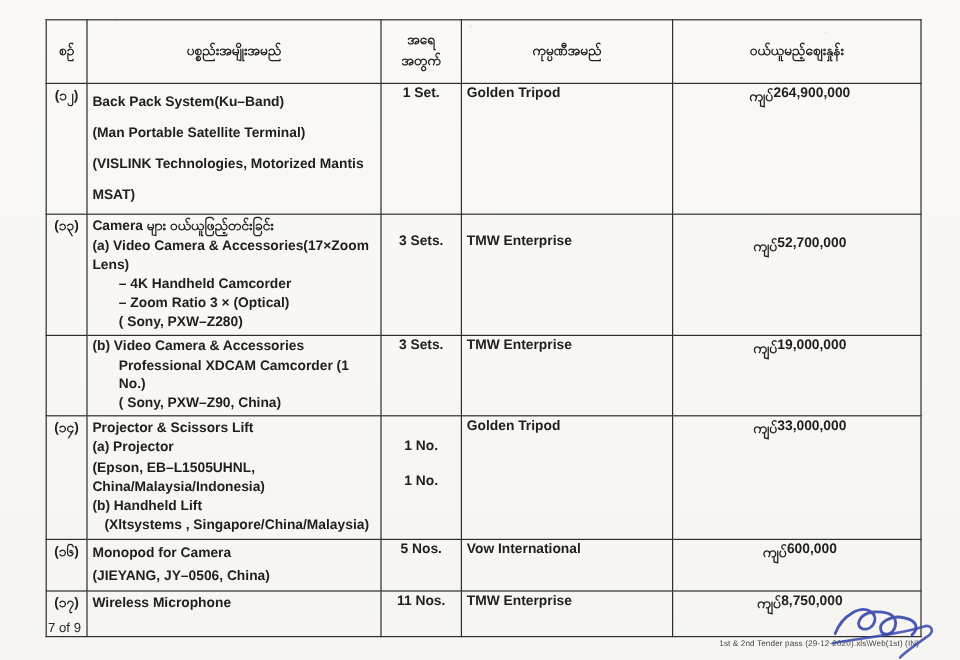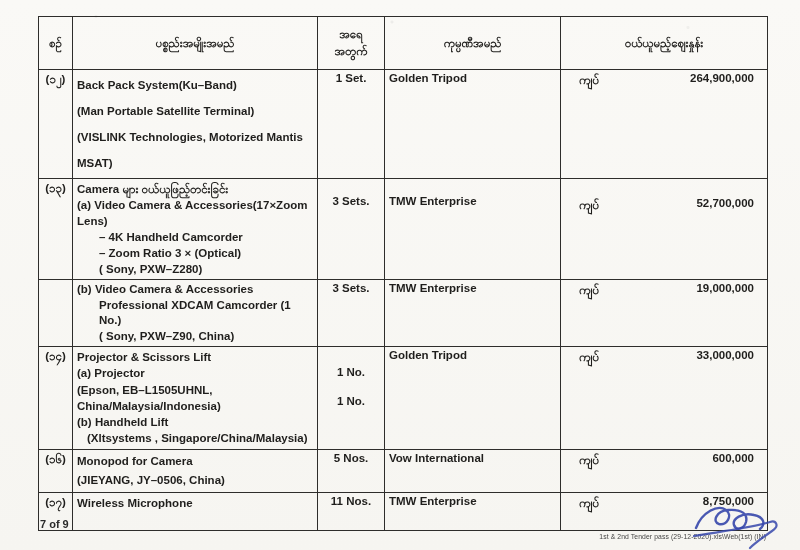--- a/index.html
+++ b/index.html
@@ -40,28 +40,28 @@
   tr.r13b .il{line-height:15.5px}
   tr.r14 .il{line-height:16.3px}
   tr.r15 .il,tr.r17 .il,tr.r18 .il{line-height:17px}
   tr.r16 .il{line-height:19px}
   .ind1{padding-left:22px}
   .ind2{padding-left:10px}
   .serial{text-align:center;font-size:11.5px;padding-top:3px}
   .qty{text-align:center;white-space:nowrap}
   .company{text-align:left}
   .price{padding:2px 0}
-  .price .pr-line{display:flex;justify-content:space-between;align-items:flex-start}
+  .price .pr-line{display:flex;justify-content:center;align-items:flex-start}
   .price .cur{padding-left:14px;font-size:12px}
   .price .amt{padding-right:9px;text-align:right}
   
   tr.r13a td.qty,tr.r13a td.company,tr.r13a td.price .pr-line{padding-top:16px}
   tr.r14 td.qty .q1{margin-top:17px}
   tr.r14 td.qty .q2{margin-top:17px}
-  .footer-left{position:absolute;left:40px;top:518px;font-size:11px;font-weight:700;color:#2a2a2a}
+  .footer-left{position:absolute;left:40px;top:518px;font-size:11px;font-weight:400;color:#2a2a2a}
   .footer-right{position:absolute;right:34px;top:533px;font-size:6.8px;font-weight:400;color:#454545;letter-spacing:0.1px}
   .signature{position:absolute;left:692px;top:498px;width:92px;height:52px}
   .noise{position:absolute;inset:0;pointer-events:none;opacity:.5;
     background:
       radial-gradient(circle at 12% 3%, rgba(120,120,120,.18) 0 1px, transparent 2px),
       radial-gradient(circle at 49% 4%, rgba(120,120,120,.20) 0 1px, transparent 2px),
       radial-gradient(circle at 86% 5%, rgba(120,120,120,.16) 0 1px, transparent 2px);}
 </style>
 </head>
 <body>

